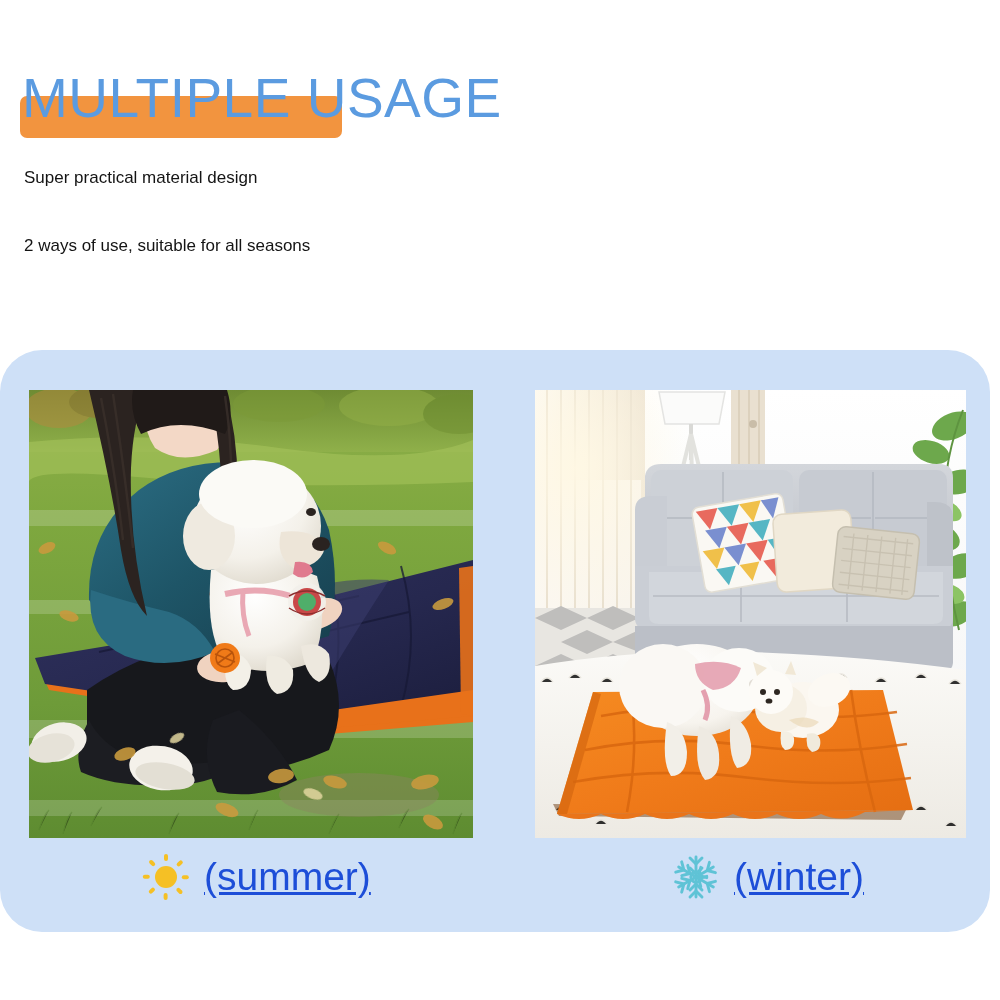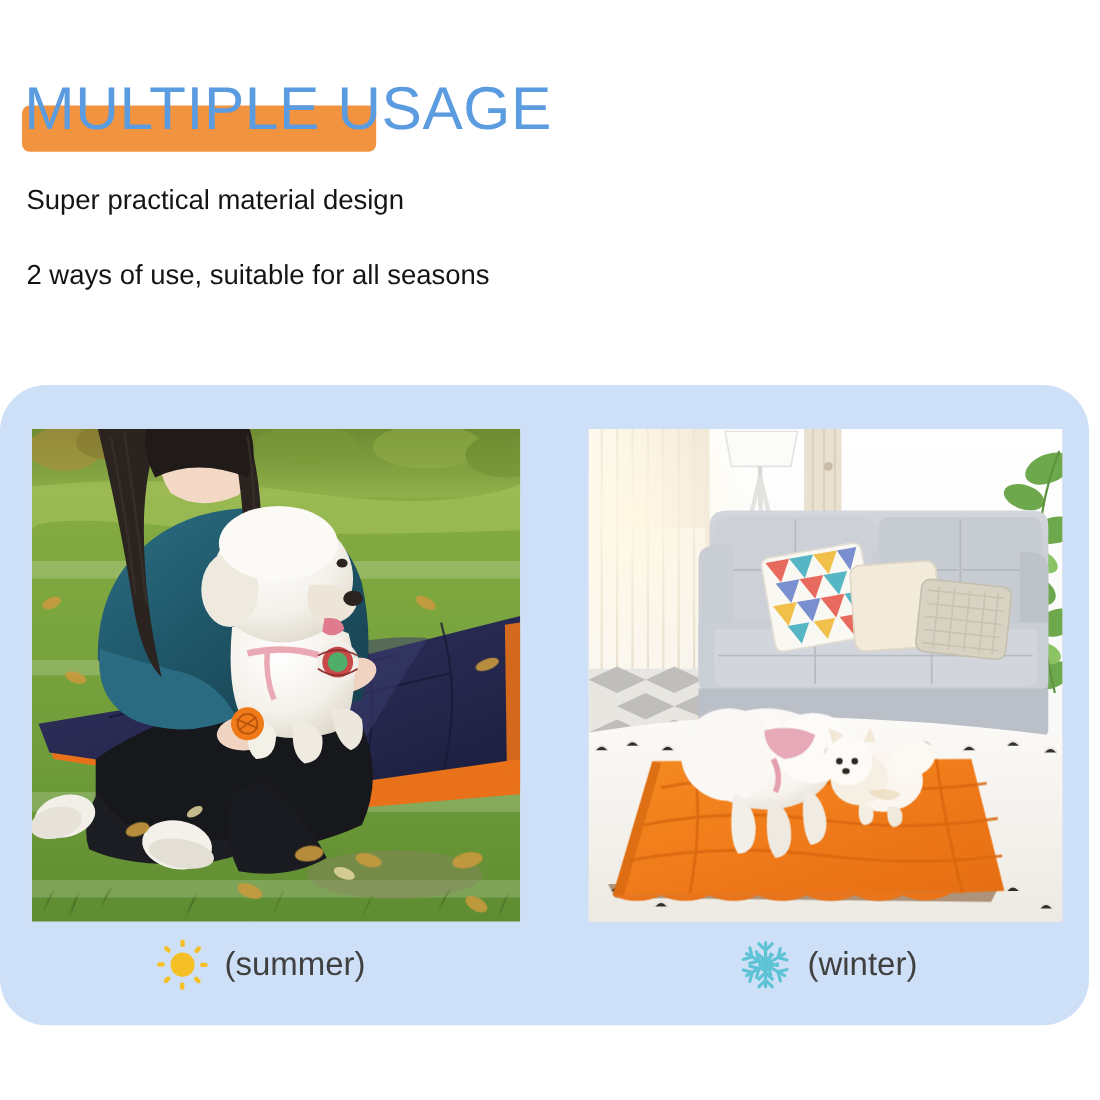--- a/index.html
+++ b/index.html
@@ -18,21 +18,21 @@
     position:absolute;left:-2px;top:38px;width:322px;height:42px;
     background:#F2943F;border-radius:7px;z-index:1;
   }
   .title-text{
     position:relative;z-index:2;
     font-size:55px;line-height:80px;font-weight:normal;
     color:#5B9BE0;letter-spacing:0.5px;white-space:nowrap;
   }
   .subtitle{
     position:absolute;left:24px;
-    font-size:25px;color:#141414;white-space:nowrap;font-weight:normal;
+    font-size:17px;color:#141414;white-space:nowrap;font-weight:normal;
   }
   .sub1{top:168px;}
   .sub2{top:220px;margin-top:16px;}
 
   
   .panel{
     position:absolute;left:0;top:350px;width:990px;height:582px;
     background:#CEE0F7;border-radius:42px;
   }
 
@@ -44,21 +44,21 @@
   .photo-right{left:535px;top:390px;width:431px;height:448px;}
 
   
   .caption{
     position:absolute;top:848px;height:58px;
     display:flex;align-items:center;gap:14px;
   }
   .cap-left{left:142px;}
   .cap-right{left:672px;}
   .caption .cap-text{
-    font-size:30px;color:#404040;white-space:nowrap;
+    font-size:39px;color:#1d4ed8;white-space:nowrap;text-decoration:underline;
   }
   .icon-box{width:48px;height:48px;position:relative;flex:none;}
 
   
   .sun-core{
     position:absolute;left:13px;top:13px;width:22px;height:22px;
     border-radius:50%;background:#F5C025;
   }
   .sun-ray{
     position:absolute;left:22.2px;top:1px;width:3.6px;height:7px;

